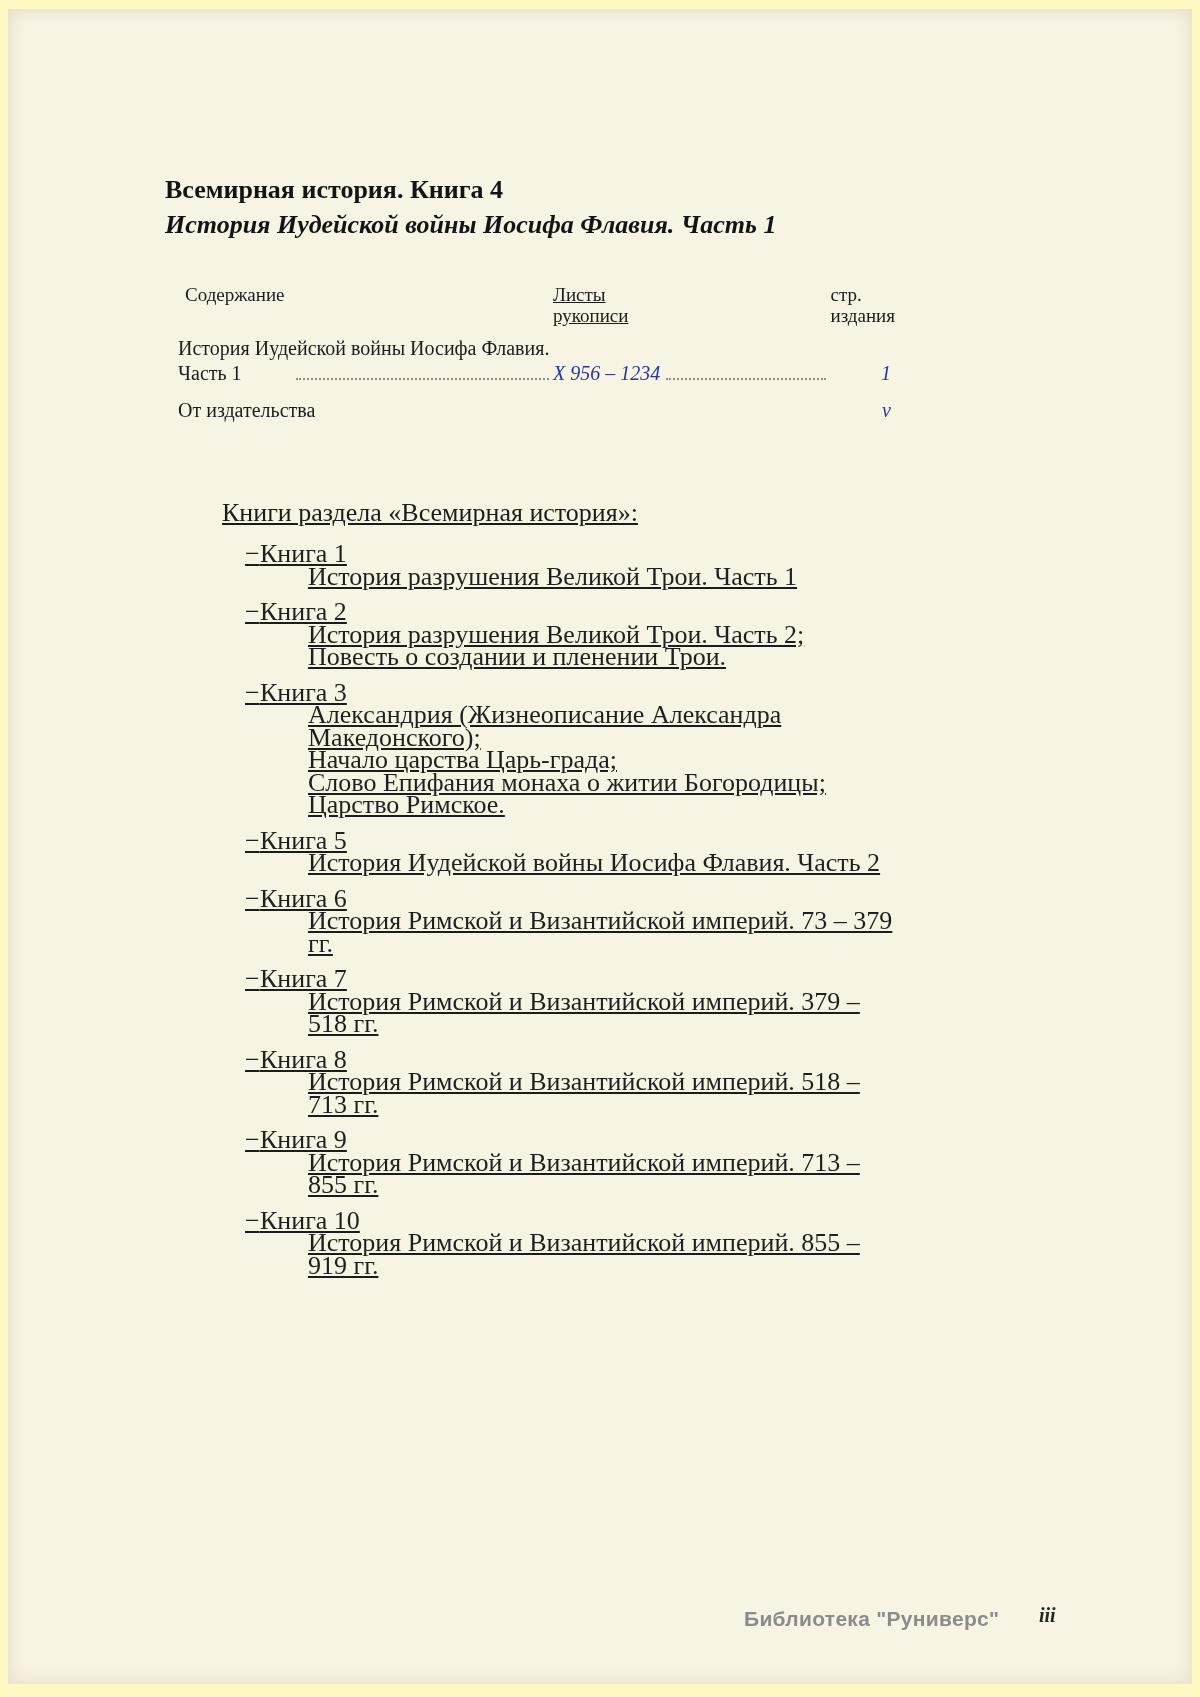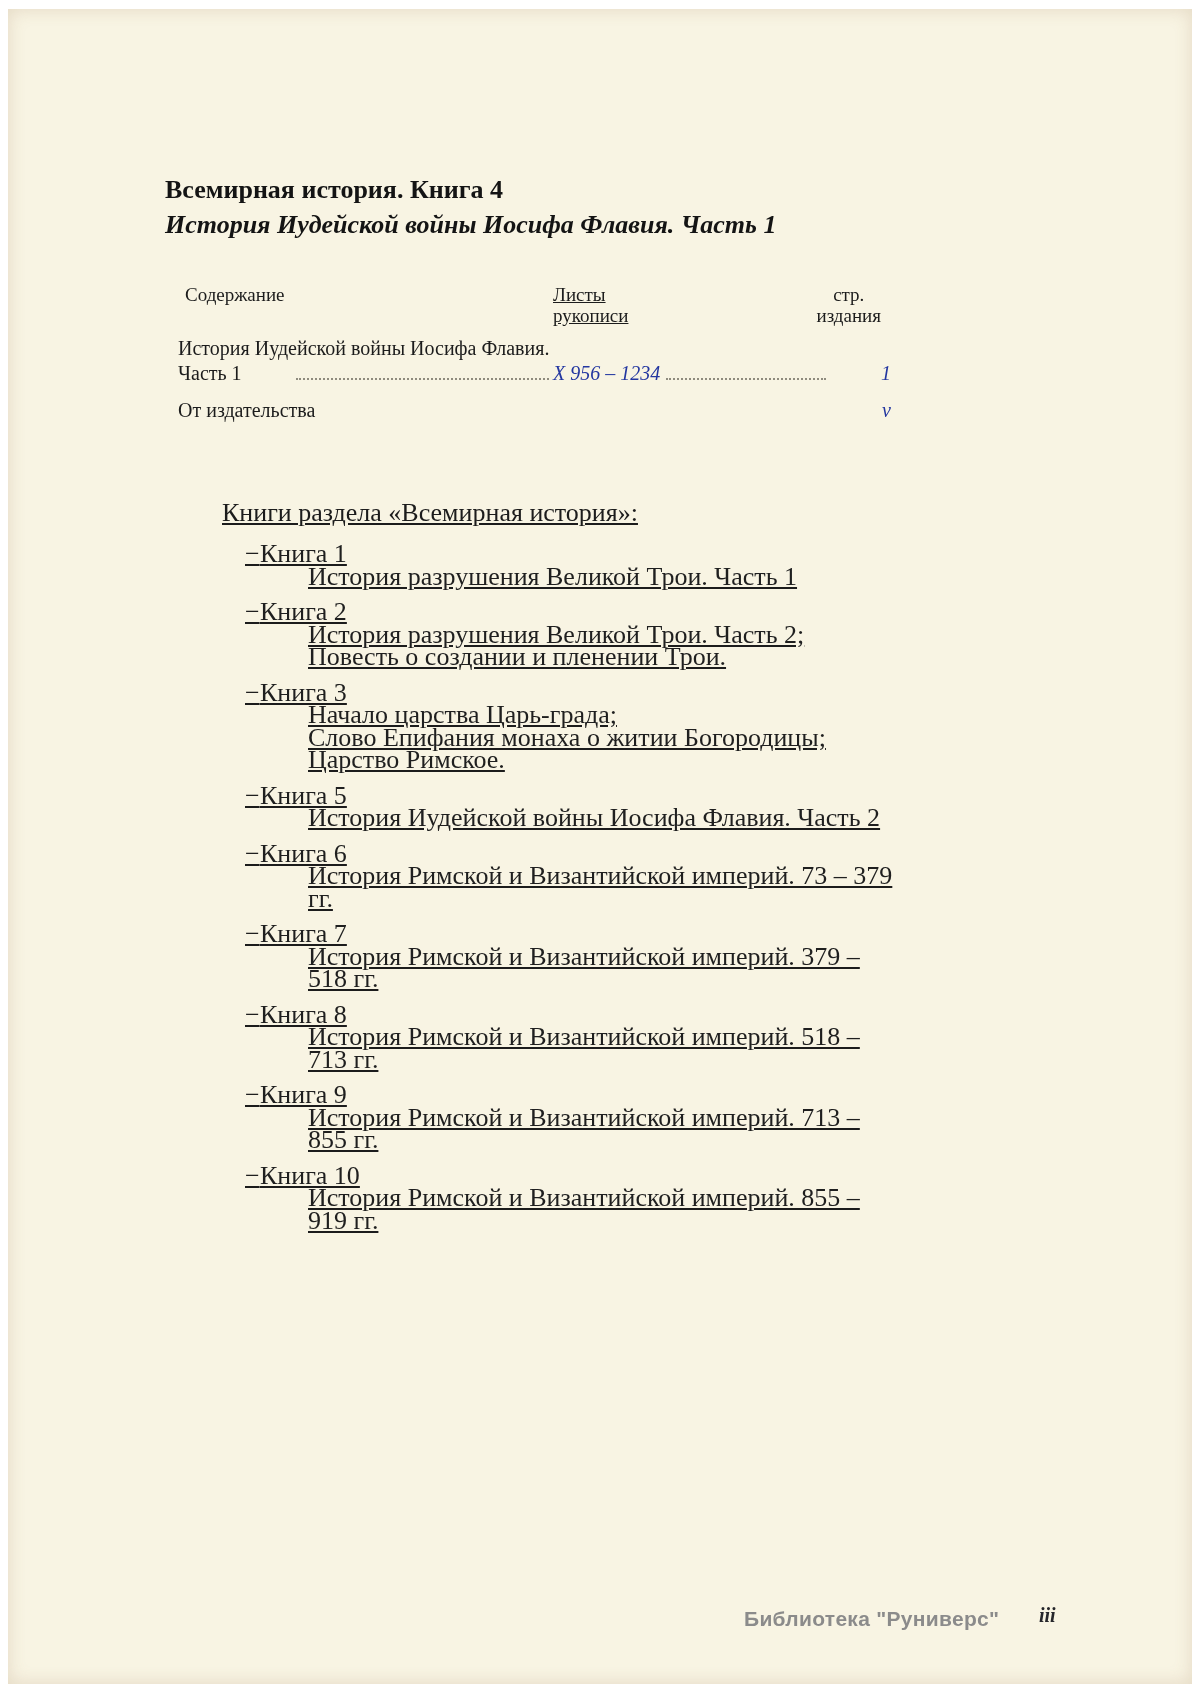--- a/index.html
+++ b/index.html
@@ -1,20 +1,20 @@
 <!DOCTYPE html>
 <html><head>
 <meta charset="utf-8">
 <style>
   html,body { margin:0; padding:0; background:#6b655a; }
   .scan {
     position:relative;
     width:1200px; height:1697px;
     margin:0 auto;
-    background:#ffffff; 
+    background:#fef9c3; 
     font-family:"Liberation Serif", serif;
     color:#1c1c1c;
     overflow:hidden;
   }
   .page {
     position:absolute;
     top:9px; left:8px; right:8px; bottom:13px;
     background:#f8f4e3;
     box-shadow: inset 0 0 18px rgba(140,90,50,0.18);
   }
@@ -32,21 +32,21 @@
   .subtitle {
     font-size:26px; font-weight:bold; font-style:italic; line-height:1.2;
     color:#141414; margin:4px 0 0 0;
   }
   
   .toc { margin-top:44px; font-size:19px; }
   .toc-head { display:flex; line-height:21px; }
   .toc-head .c1 { width:388px; padding-left:20px; box-sizing:border-box; }
   .toc-head .c2 { width:187px;text-decoration:underline; }
   .toc-head .c3 { width:165px; }
-  .toc-head .c3in { width:max-content; margin-left:auto; margin-right:24px; text-align:center; }
+  .toc-head .c3in { width:max-content; margin-left:auto; margin-right:10px; text-align:left; }
   .entry1 { margin-top:10px; font-size:20px; line-height:24px; }
   .entry1 .l1 { padding-left:13px; }
   .eline { display:flex; margin-top:1px; }
   .e-c1 { width:388px; padding-left:13px; box-sizing:border-box; display:flex;gap:48px; }
   .e-c2 { width:277px; display:flex; }
   .e-c3 { width:75px; text-align:right; padding-right:14px; box-sizing:border-box; }
   .leader { flex:1; border-bottom:2px dotted #8f8b7e; margin:0 4px 5px 6px; }
   .blue { color:#2336a0; font-style:italic; }
   .row2 { display:flex; margin-top:13px; font-size:20px; line-height:24px; }
   .row2 .e-c1b { flex:1; padding-left:13px; }
@@ -142,20 +142,21 @@
           <div>Повесть о создании и пленении Трои.</div>
         </div>
       </div>
 
       <div class="book">
         <div class="book-label">
           <span class="dash">−</span>
           <span>Книга 3</span>
         </div>
         <div class="book-lines">
+          <div>Александрия (Жизнеописание Александра Македонского);</div>
           <div>Начало царства Царь-града;</div>
           <div>Слово Епифания монаха о житии Богородицы;</div>
           <div>Царство Римское.</div>
         </div>
       </div>
 
       <div class="book">
         <div class="book-label">
           <span class="dash">−</span>
           <span>Книга 5</span>

